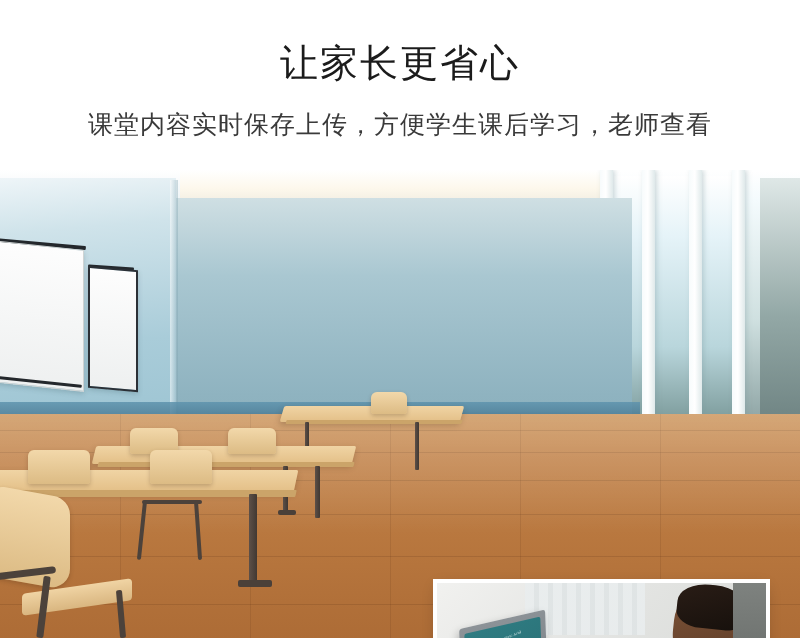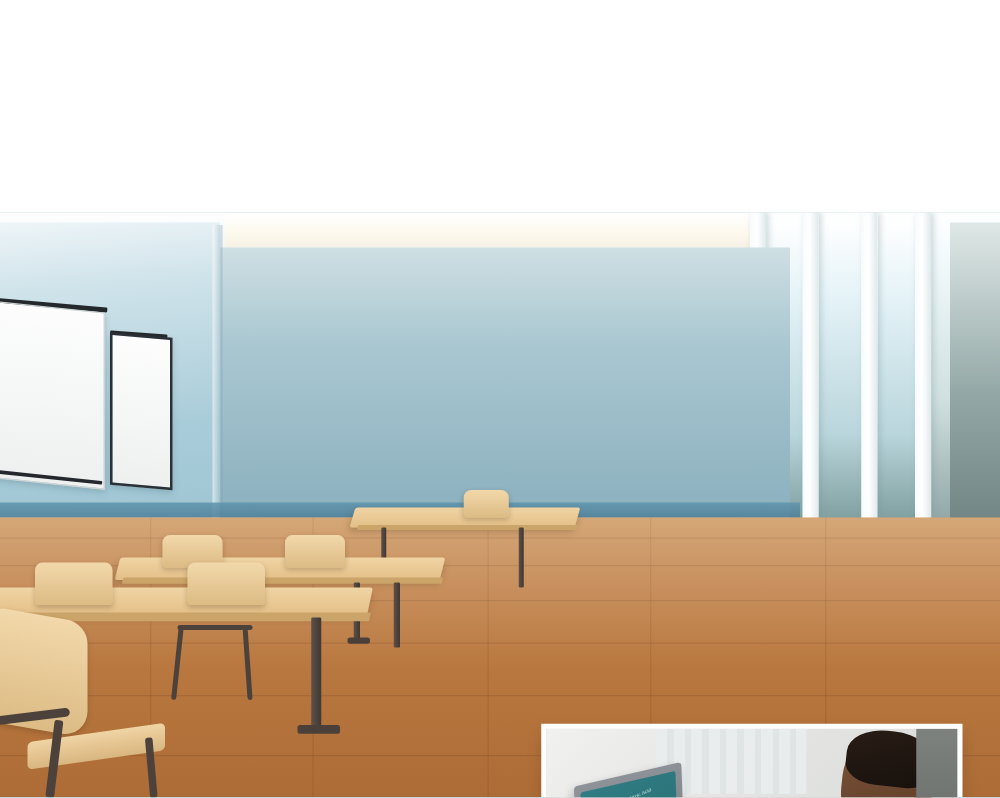--- a/index.html
+++ b/index.html
@@ -142,20 +142,24 @@
   .student-ear{position:absolute;left:294px;top:46px;width:15px;height:19px;
     background:#6b452e;border-radius:50%;}
   .inset-right-strip{position:absolute;left:296px;top:0;width:33px;height:225px;
     background:linear-gradient(180deg,#7e827f 0%,#6c706d 35%,#c79a62 62%,#b5854f 100%);}
 </style>
 </head>
 <body>
 
 <div class="page">
 
+  <div class="header">
+    <div class="title">让家长更省心</div>
+    <div class="subtitle">课堂内容实时保存上传，方便学生课后学习，老师查看</div>
+  </div>
 
   <div class="photo">
 
     <div class="ceiling"></div>
     <div class="ceiling-left"></div>
 
     <div class="windows">
       <div class="glass" style="left:6px;width:36px;"></div>
       <div class="glass" style="left:55px;width:34px;"></div>
       <div class="glass" style="left:102px;width:30px;"></div>

